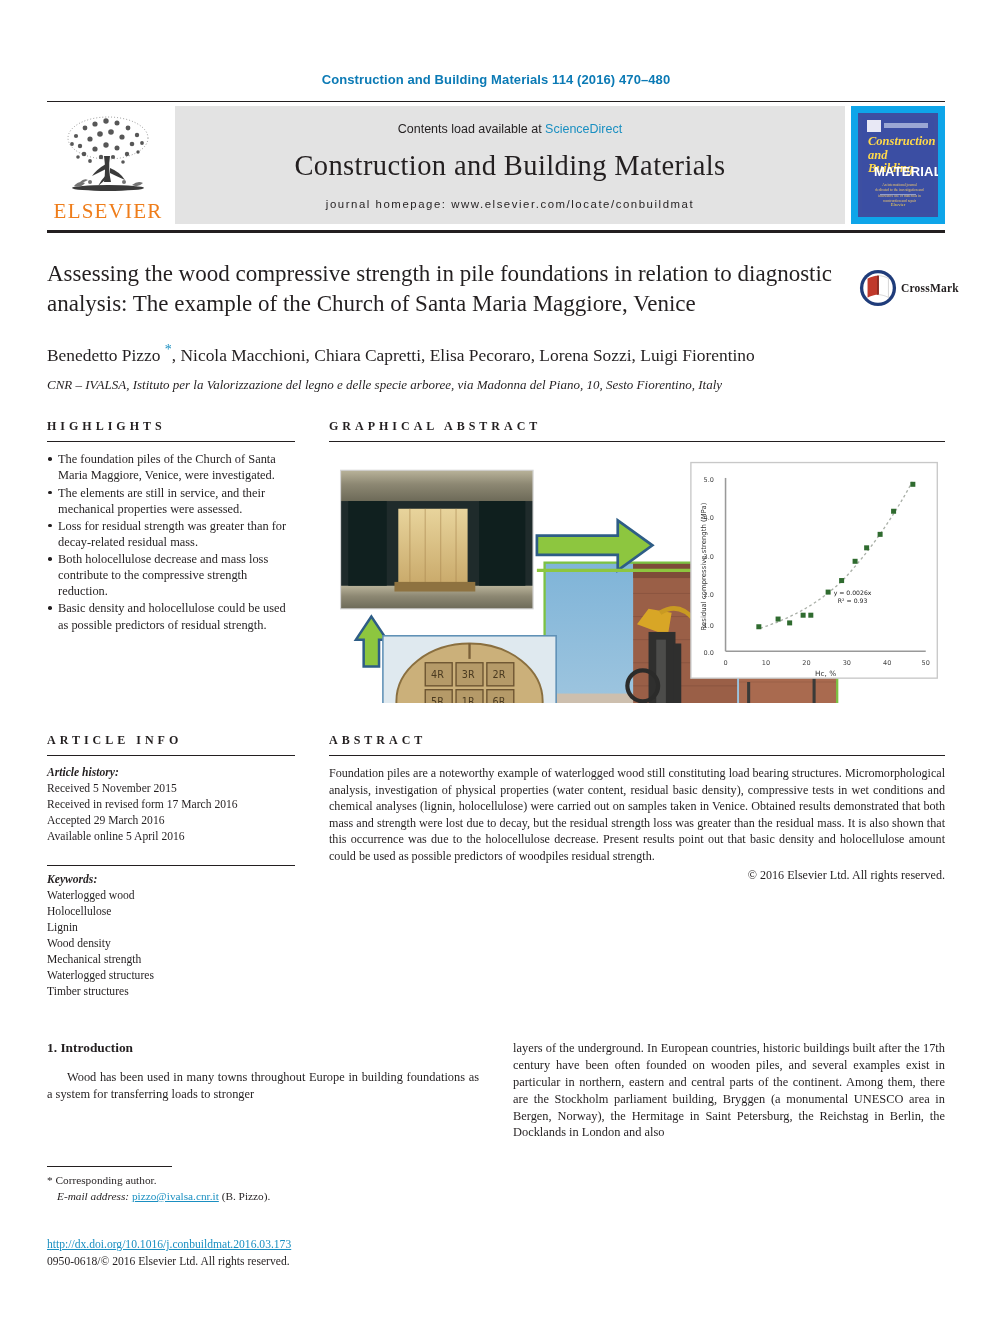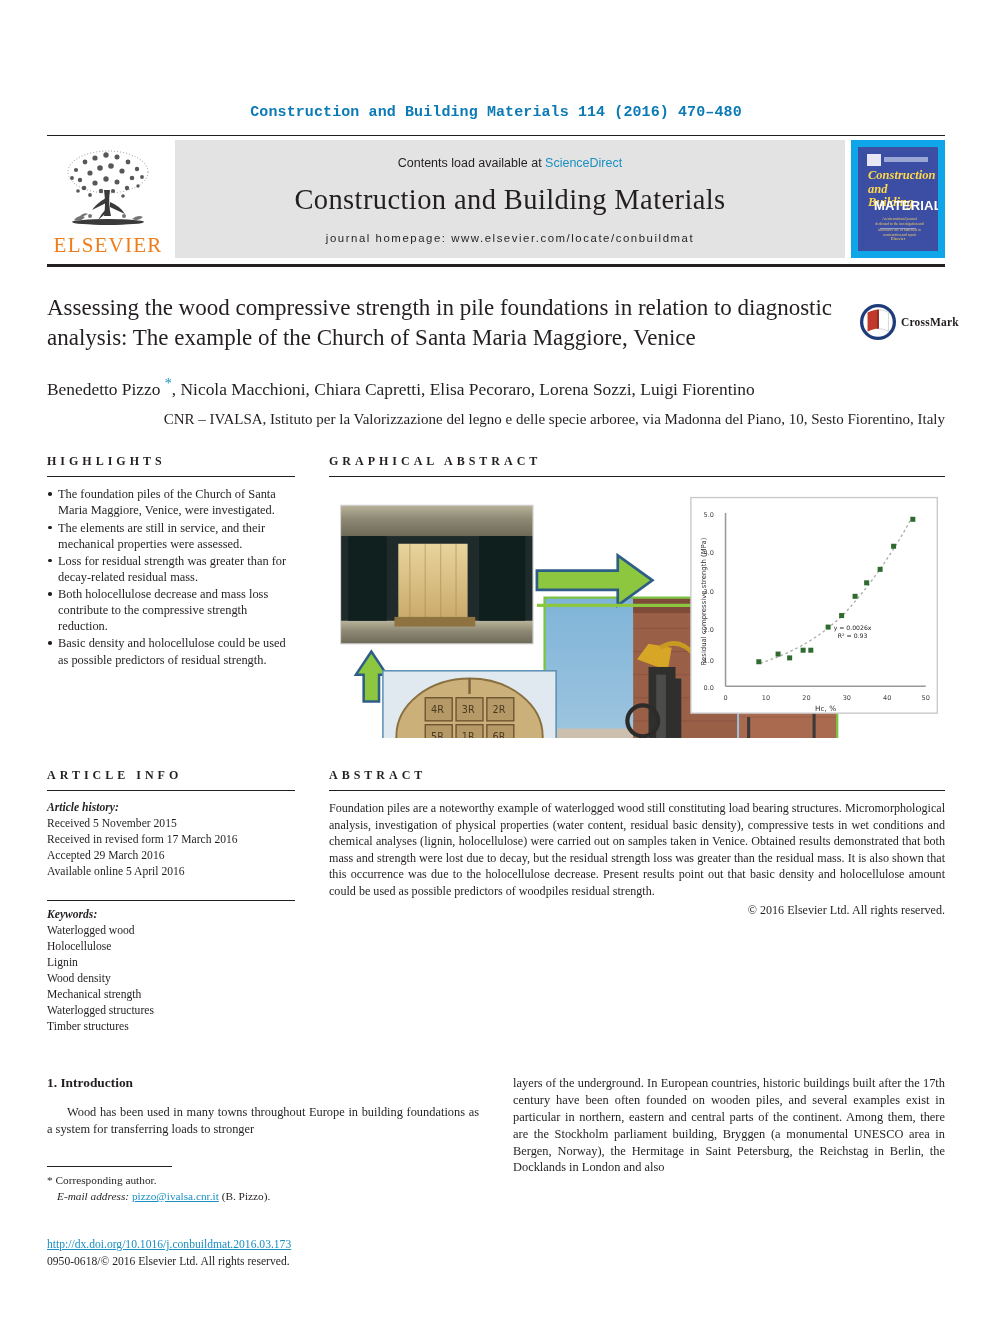--- a/index.html
+++ b/index.html
@@ -11,25 +11,25 @@
     font-family: "Liberation Serif", serif;
     color: #000;
     position: relative;
     overflow: hidden;
   }
   .page { position: relative; width: 992px; height: 1323px; padding: 0; }
 
   
   .running-head {
     text-align: center;
-    font-family: Liberation Mono, monospace;
+    font-family: Liberation Sans, sans-serif;
     font-weight: bold;
-    font-size: 15px;
+    font-size: 13px;
     color: #0b7ab5;
-    padding-top: 104px;
+    padding-top: 72px;
     letter-spacing: .1px;
   }
 
   
   .banner-wrap { margin: 14px 47px 0 47px; position: relative; }
   .banner-rule-top { border-top: 1.6px solid #231f20; }
   .banner {
     display: flex;
     align-items: stretch;
     height: 118px;
@@ -147,24 +147,24 @@
   .authors {
     font-family: "Liberation Serif", serif;
     font-size: 17.4px;
     color: #231f20;
     margin-top: 22px;
     line-height: 1.25;
   }
   .authors .star { color: #1a8fc1; font-size: 14px; vertical-align: super; }
   .affil {
     font-family: "Liberation Serif", serif;
-    font-size: 15px;
+    font-style: italic;
+    font-size: 13px;
     color: #231f20;
     margin-top: 11px;
-    text-align: right;
   }
 
   
   .info-area { margin: 26px 47px 0 47px; display: flex; gap: 34px; }
   .col-left { width: 248px; flex: 0 0 248px; }
   .col-right { flex: 1 1 auto; }
 
   .sec-head {
     font-family: "Liberation Serif", serif;
     font-weight: bold;

